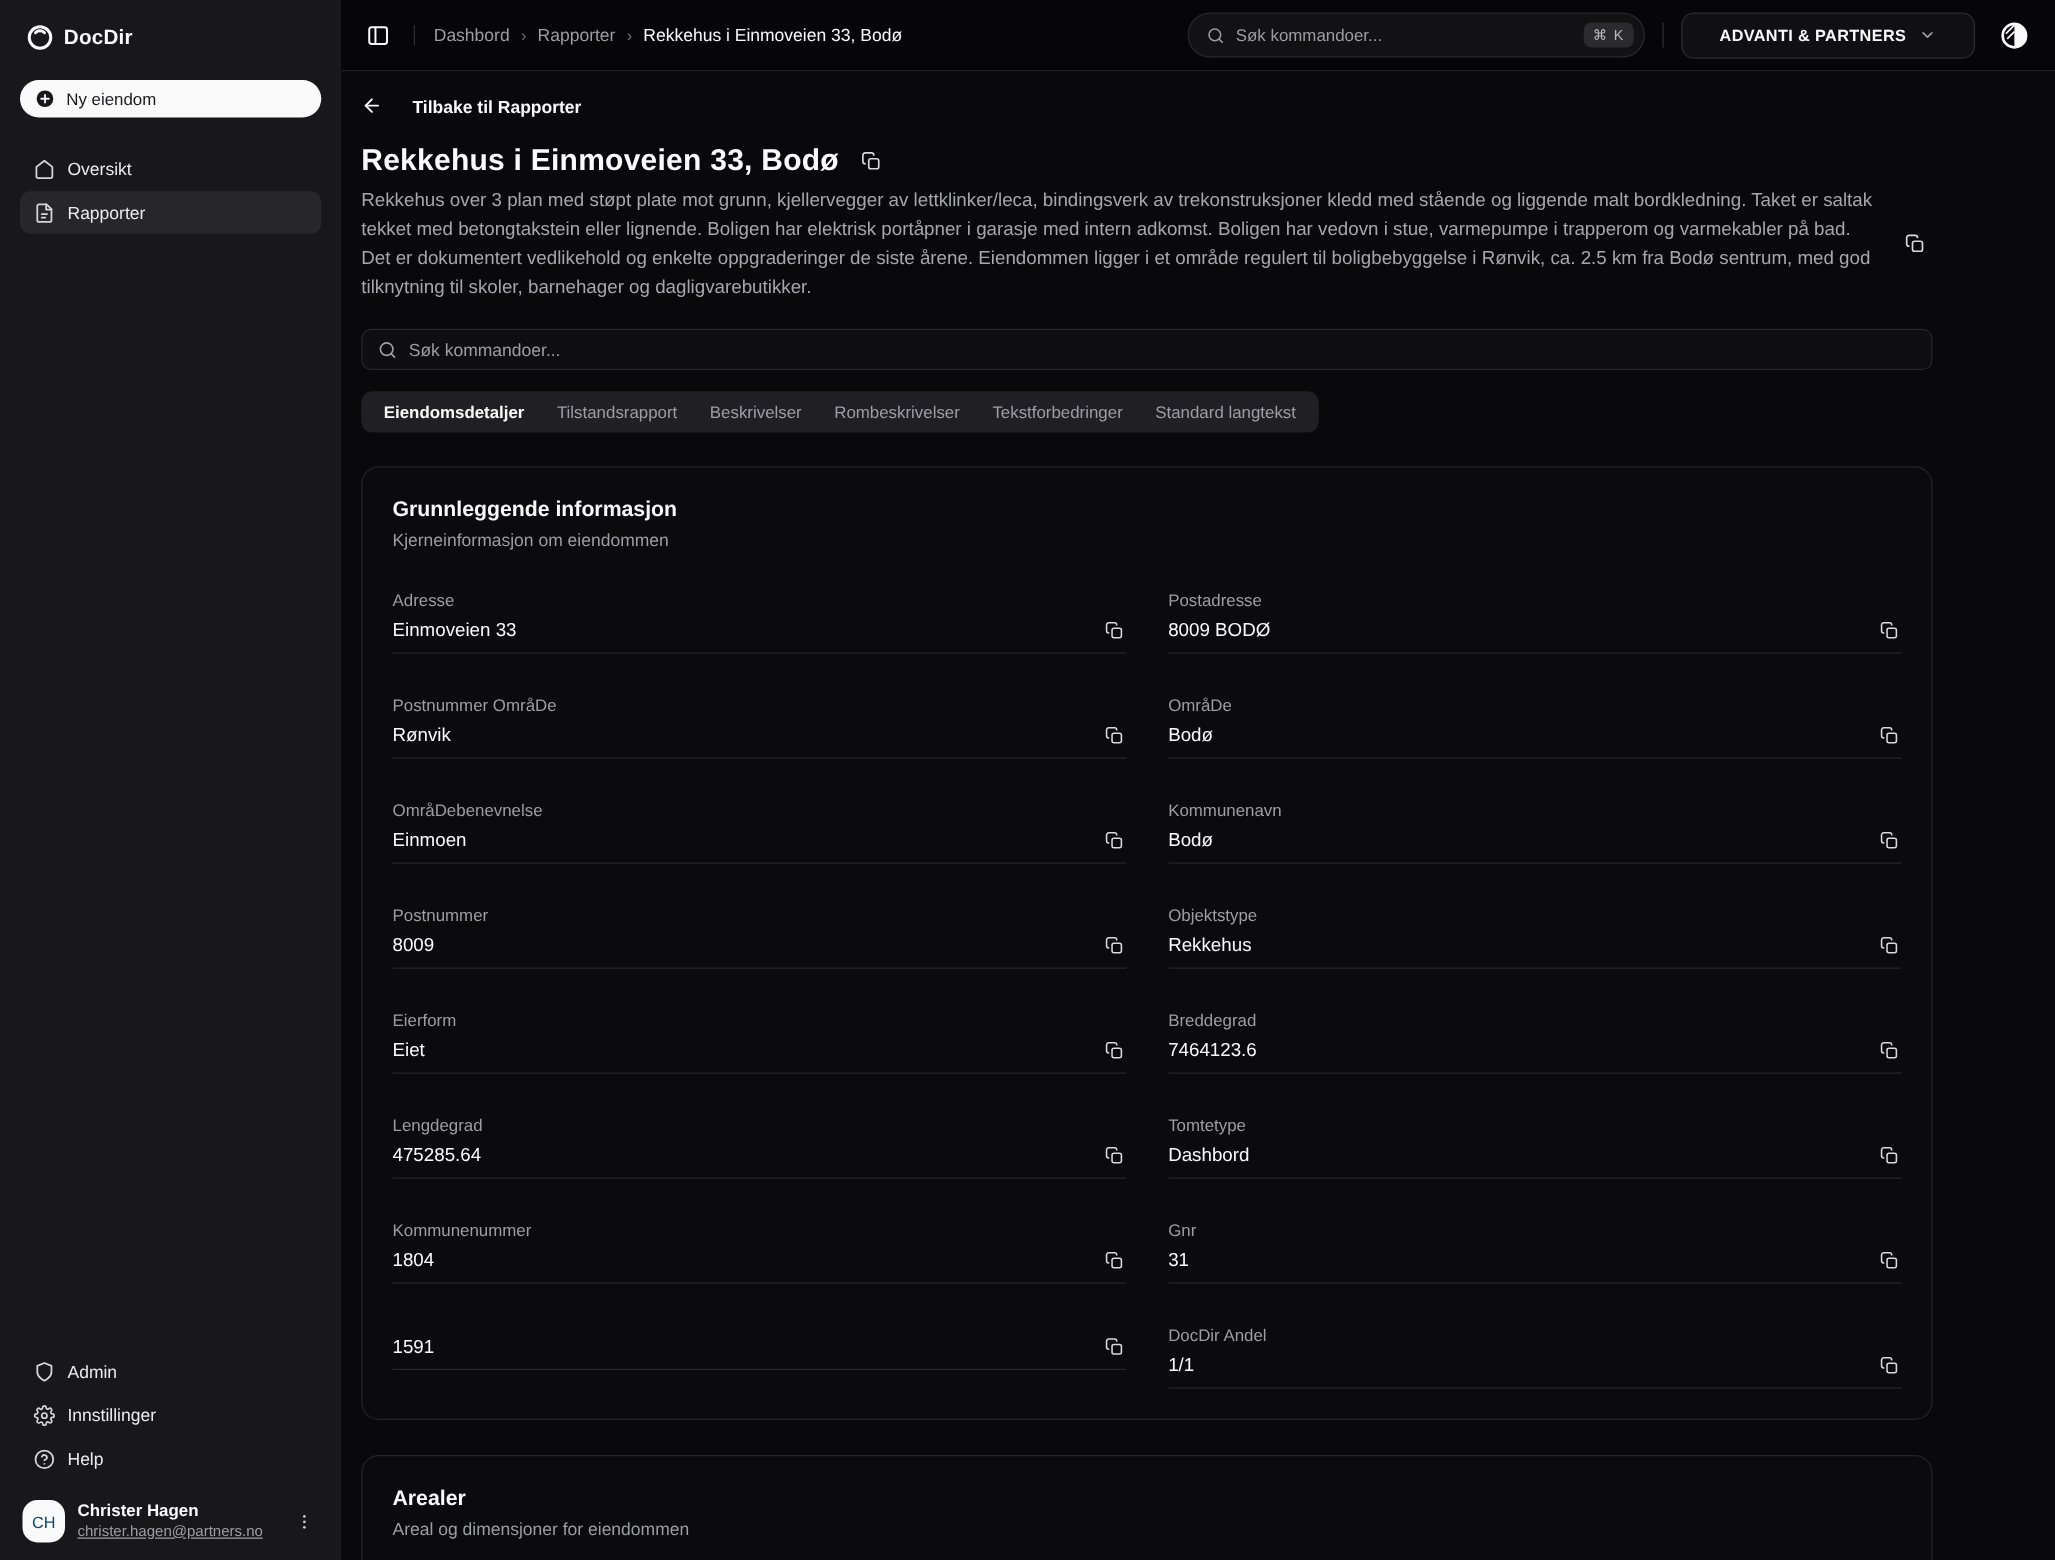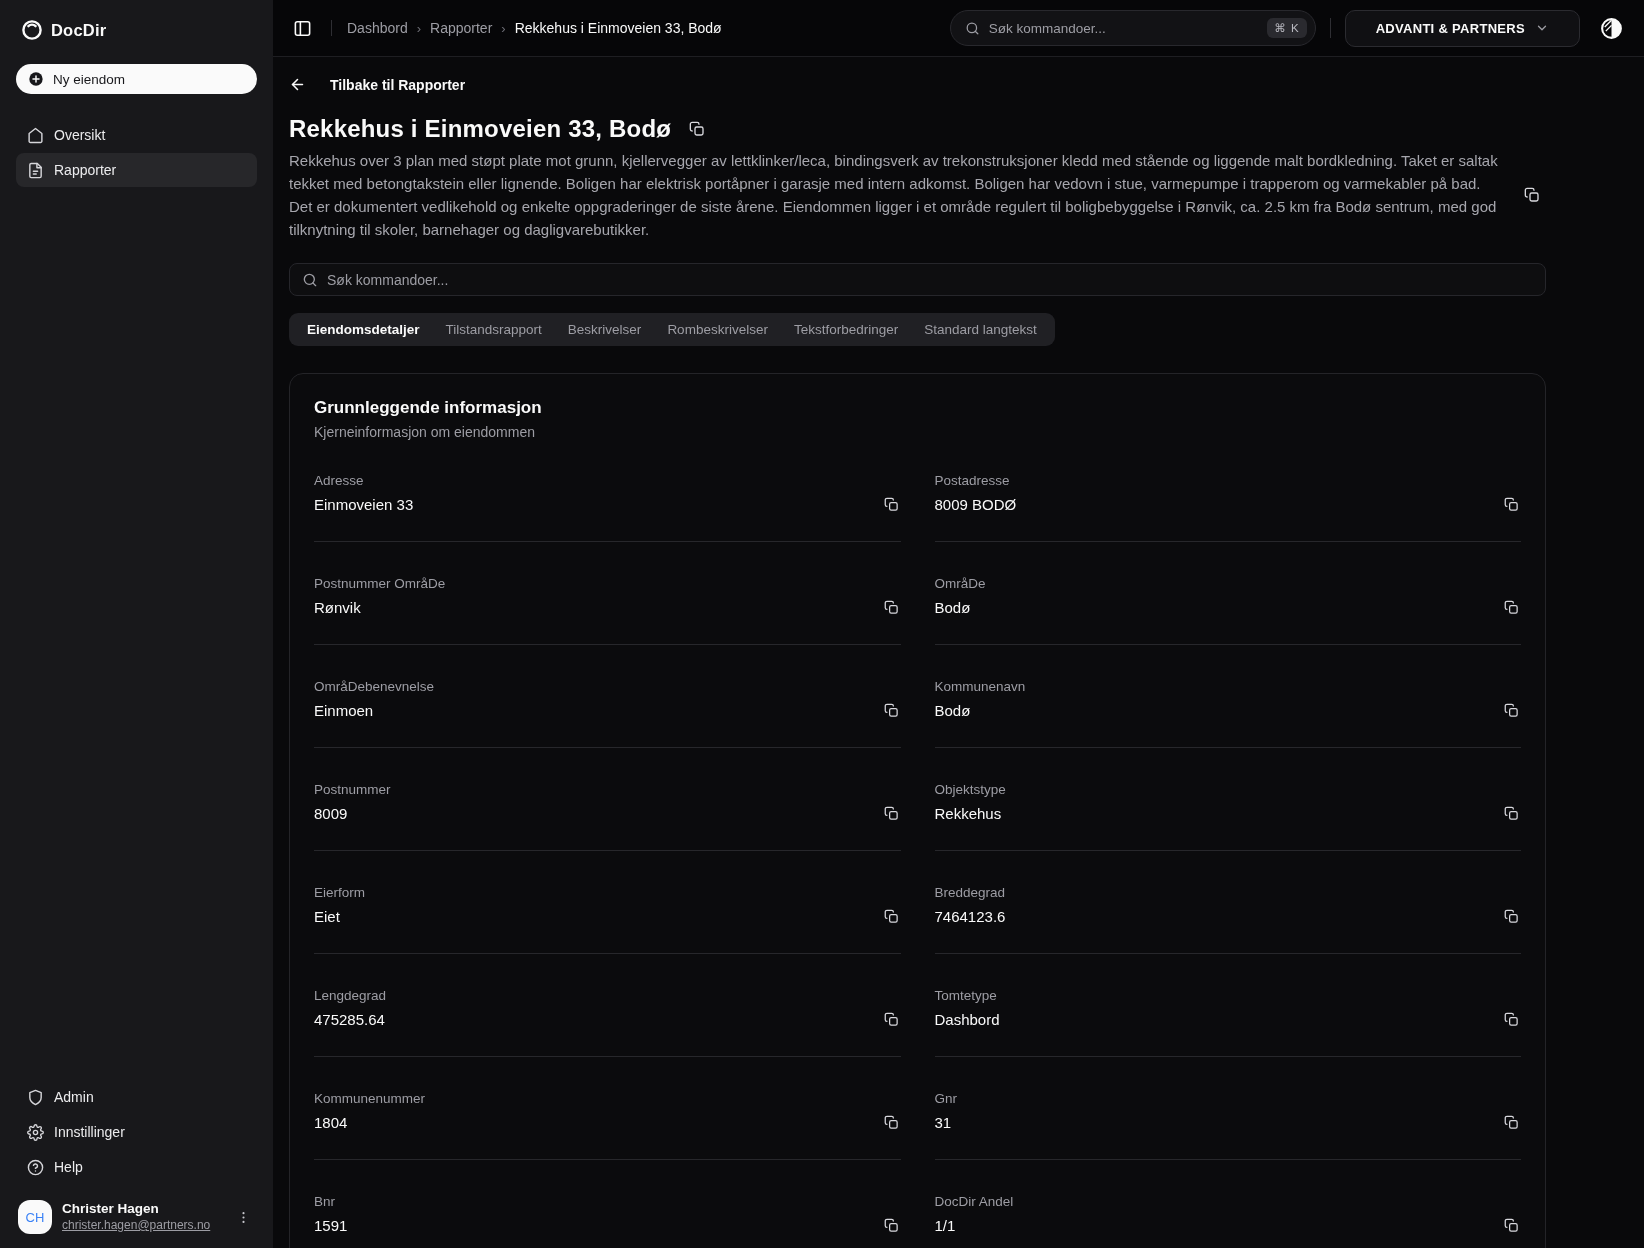--- a/index.html
+++ b/index.html
@@ -33,21 +33,21 @@
     display:flex; align-items:center; gap:10px;
     height:34px; padding:0 11px; border-radius:8px;
     font-size:14px; color:#ececee; cursor:pointer;
   }
   .nav-item .nav-ic { color:#d6d6da; }
   .nav-item.active { background:#27272a; }
   .side-spacer { flex:1; }
   .user-row { margin-top:16px; display:flex; align-items:center; gap:10px; padding:0 2px; }
   .avatar {
     width:34px; height:34px; border-radius:12px; background:#fafafa;
-    color:#3b82f6; font-size:13px; font-weight:500;
+    color:#0c4a6e; font-size:13px; font-weight:500;
     display:flex; align-items:center; justify-content:center;
   }
   .user-meta { flex:1; line-height:1.25; }
   .user-name { font-size:13.5px; font-weight:700; }
   .user-email { font-size:12px; color:#9d9da4;text-decoration:underline; }
   .dots-btn { background:none; border:none; color:#c9c9cf; cursor:pointer; padding:4px; }
 
   
   .main { flex:1; height:100%; display:flex; flex-direction:column; background:#09090b; }
   .topbar {
@@ -115,21 +115,21 @@
   .card-title { font-size:17px; font-weight:700; }
   .card-sub { margin-top:6px; font-size:14px; color:#9d9da4; }
   .fields-grid {
     margin-top:33px;
     display:grid; grid-template-columns:1fr 1fr;
     column-gap:15px; row-gap:23px;gap:34px;
   }
   .field-label { font-size:13.5px; color:#9d9da4; }
   .field-value-row {
     margin-top:7px; display:flex; align-items:center; justify-content:space-between;
-    padding-bottom:27px; border-bottom:1px solid #27272b;
+    padding-bottom:8px; border-bottom:1px solid #27272b;
   }
   .field-value { font-size:15px; color:#fafafa; }
   .card.arealer { margin-top:28px; min-height:170px; }
 </style>
 </head>
 <body>
 
 <aside class="sidebar">
   <div class="logo-row">
     <span class="logo-icon">
@@ -546,21 +546,20 @@
           <svg width="15" height="15" viewBox="0 0 24 24" fill="none" stroke="currentColor" stroke-width="2" stroke-linejoin="round">
             <rect x="9" y="9" width="12" height="12" rx="2.5"></rect>
             <path d="M5.5 15H4.7A2.7 2.7 0 0 1 2 12.3V4.7A2.7 2.7 0 0 1 4.7 2h7.6A2.7 2.7 0 0 1 15 4.7v.8"></path>
           </svg>
         </span>
       </button>
     </div>
   </div>
 
   <div class="field">
-    <div class="field-label">Bnr</div>
     <div class="field-value-row">
       <span class="field-value">1591</span>
       <button class="copy-btn">
         <span>
           <svg width="15" height="15" viewBox="0 0 24 24" fill="none" stroke="currentColor" stroke-width="2" stroke-linejoin="round">
             <rect x="9" y="9" width="12" height="12" rx="2.5"></rect>
             <path d="M5.5 15H4.7A2.7 2.7 0 0 1 2 12.3V4.7A2.7 2.7 0 0 1 4.7 2h7.6A2.7 2.7 0 0 1 15 4.7v.8"></path>
           </svg>
         </span>
       </button>

